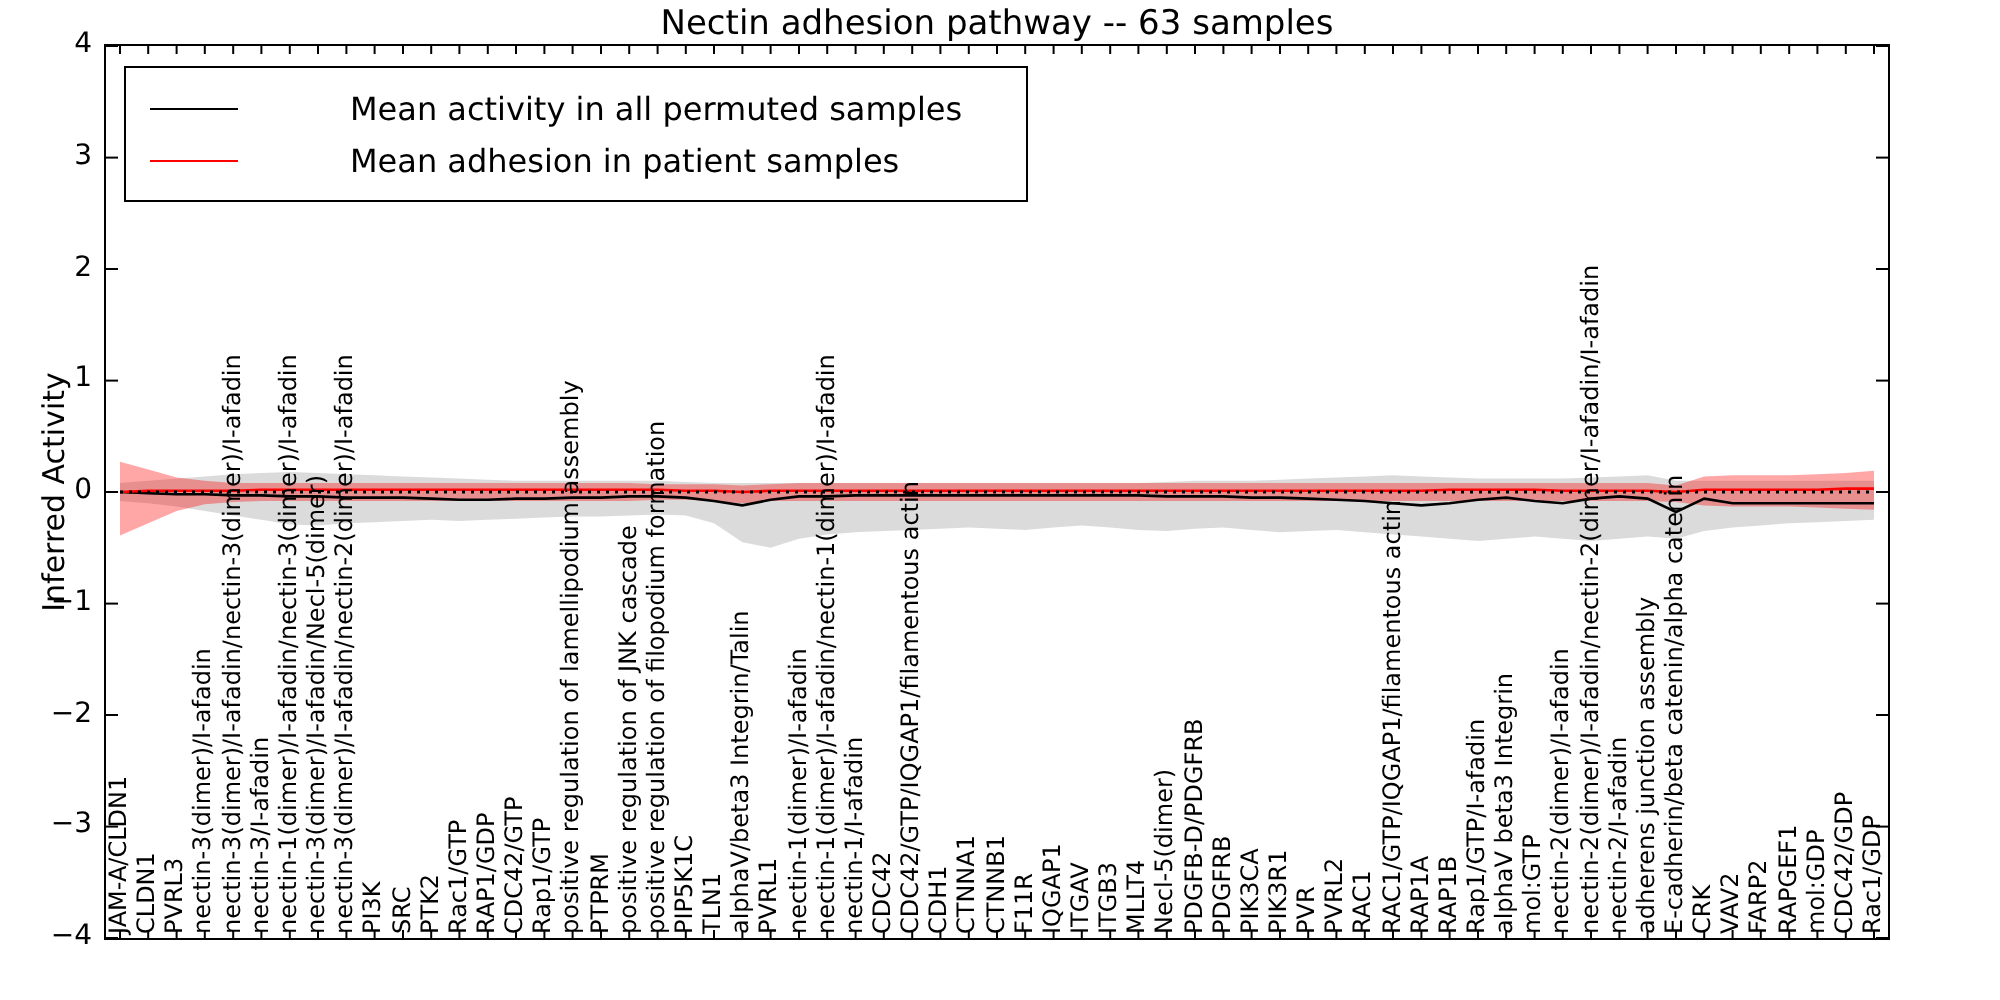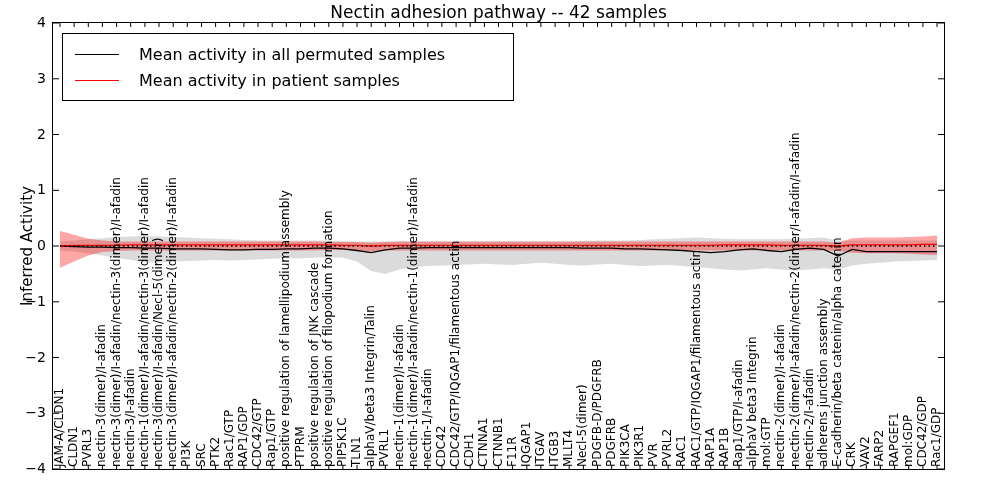--- a/index.html
+++ b/index.html
@@ -31,30 +31,30 @@
     transform-origin:0 0;white-space:nowrap;font-size:15px;
   }
   .x-axis-label{
     position:absolute;left:52px;top:477px;width:893px;text-align:center;
     font-size:14px;
   }
   #legend{
     position:absolute;left:62px;top:33px;width:452px;background:#ffffff;
     border:1px solid #000;box-sizing:border-box;padding:7px 12px 7px 12px;
   }
-  .legend-row{display:flex;align-items:center;height:26px;}
+  .legend-row{display:flex;align-items:center;height:26px;gap:36px;}
   .legend-sample{width:44px;height:0;border-top:1.7px solid #000;flex:0 0 auto;}
   .legend-label{margin-left:20px;font-size:16px;white-space:nowrap;}
 </style>
 </head>
 <body>
 
 <div id="figure">
 
-  <div class="chart-title">Nectin adhesion pathway -- 42 samples</div>
+  <div class="chart-title">Nectin adhesion pathway -- 63 samples</div>
 
   <div class="y-axis-label">Inferred Activity</div>
 
   <div id="ytick-labels">
       <span class="ytick-label" style="top: 13px;">4</span>
       <span class="ytick-label" style="top: 68.8px;">3</span>
       <span class="ytick-label" style="top: 124.5px;">2</span>
       <span class="ytick-label" style="top: 180.3px;">1</span>
       <span class="ytick-label" style="top: 236px;">0</span>
       <span class="ytick-label" style="top: 291.8px;">−1</span>
@@ -285,17 +285,17 @@
   </div>
 
 
   <div id="legend">
     <div class="legend-row">
       <span class="legend-sample" id="legend-sample-0" style="border-top-color: rgb(0, 0, 0);"></span>
       <span class="legend-label">Mean activity in all permuted samples</span>
     </div>
     <div class="legend-row">
       <span class="legend-sample" id="legend-sample-1" style="border-top-color: rgb(255, 0, 0);"></span>
-      <span class="legend-label">Mean activity in patient samples</span>
+      <span class="legend-label">Mean adhesion in patient samples</span>
     </div>
   </div>
 
 </div>
 
 </body></html>

